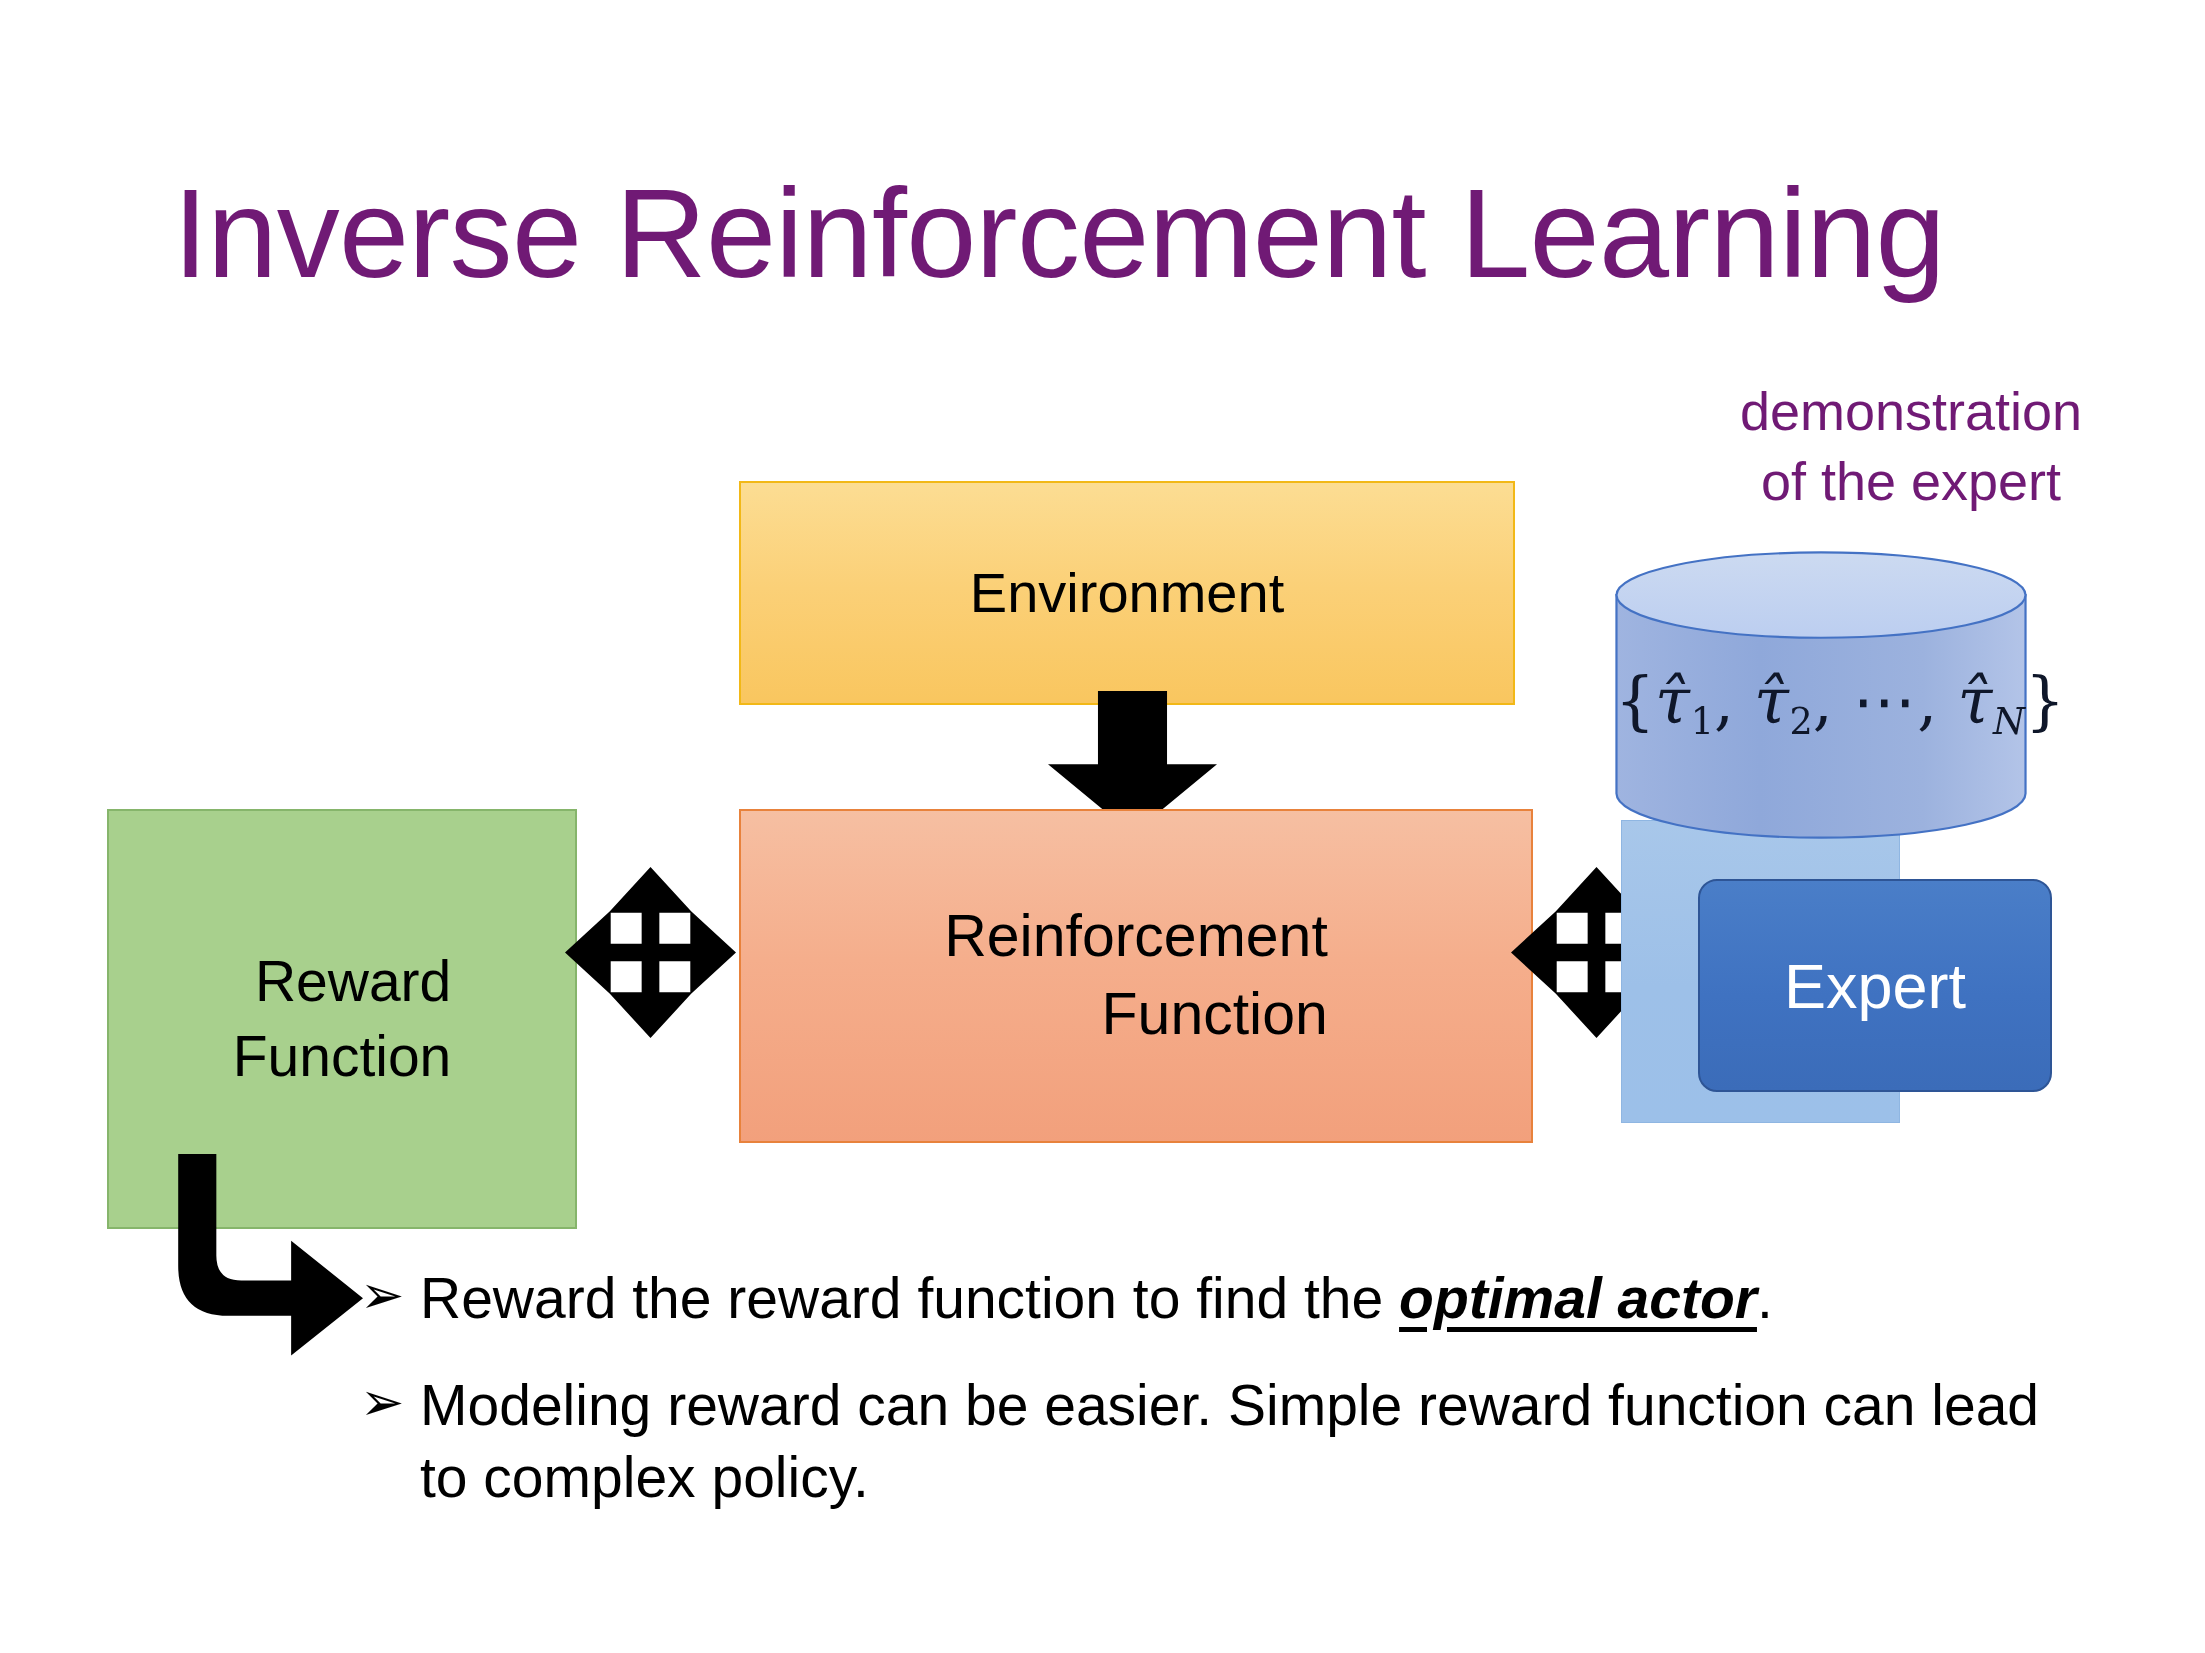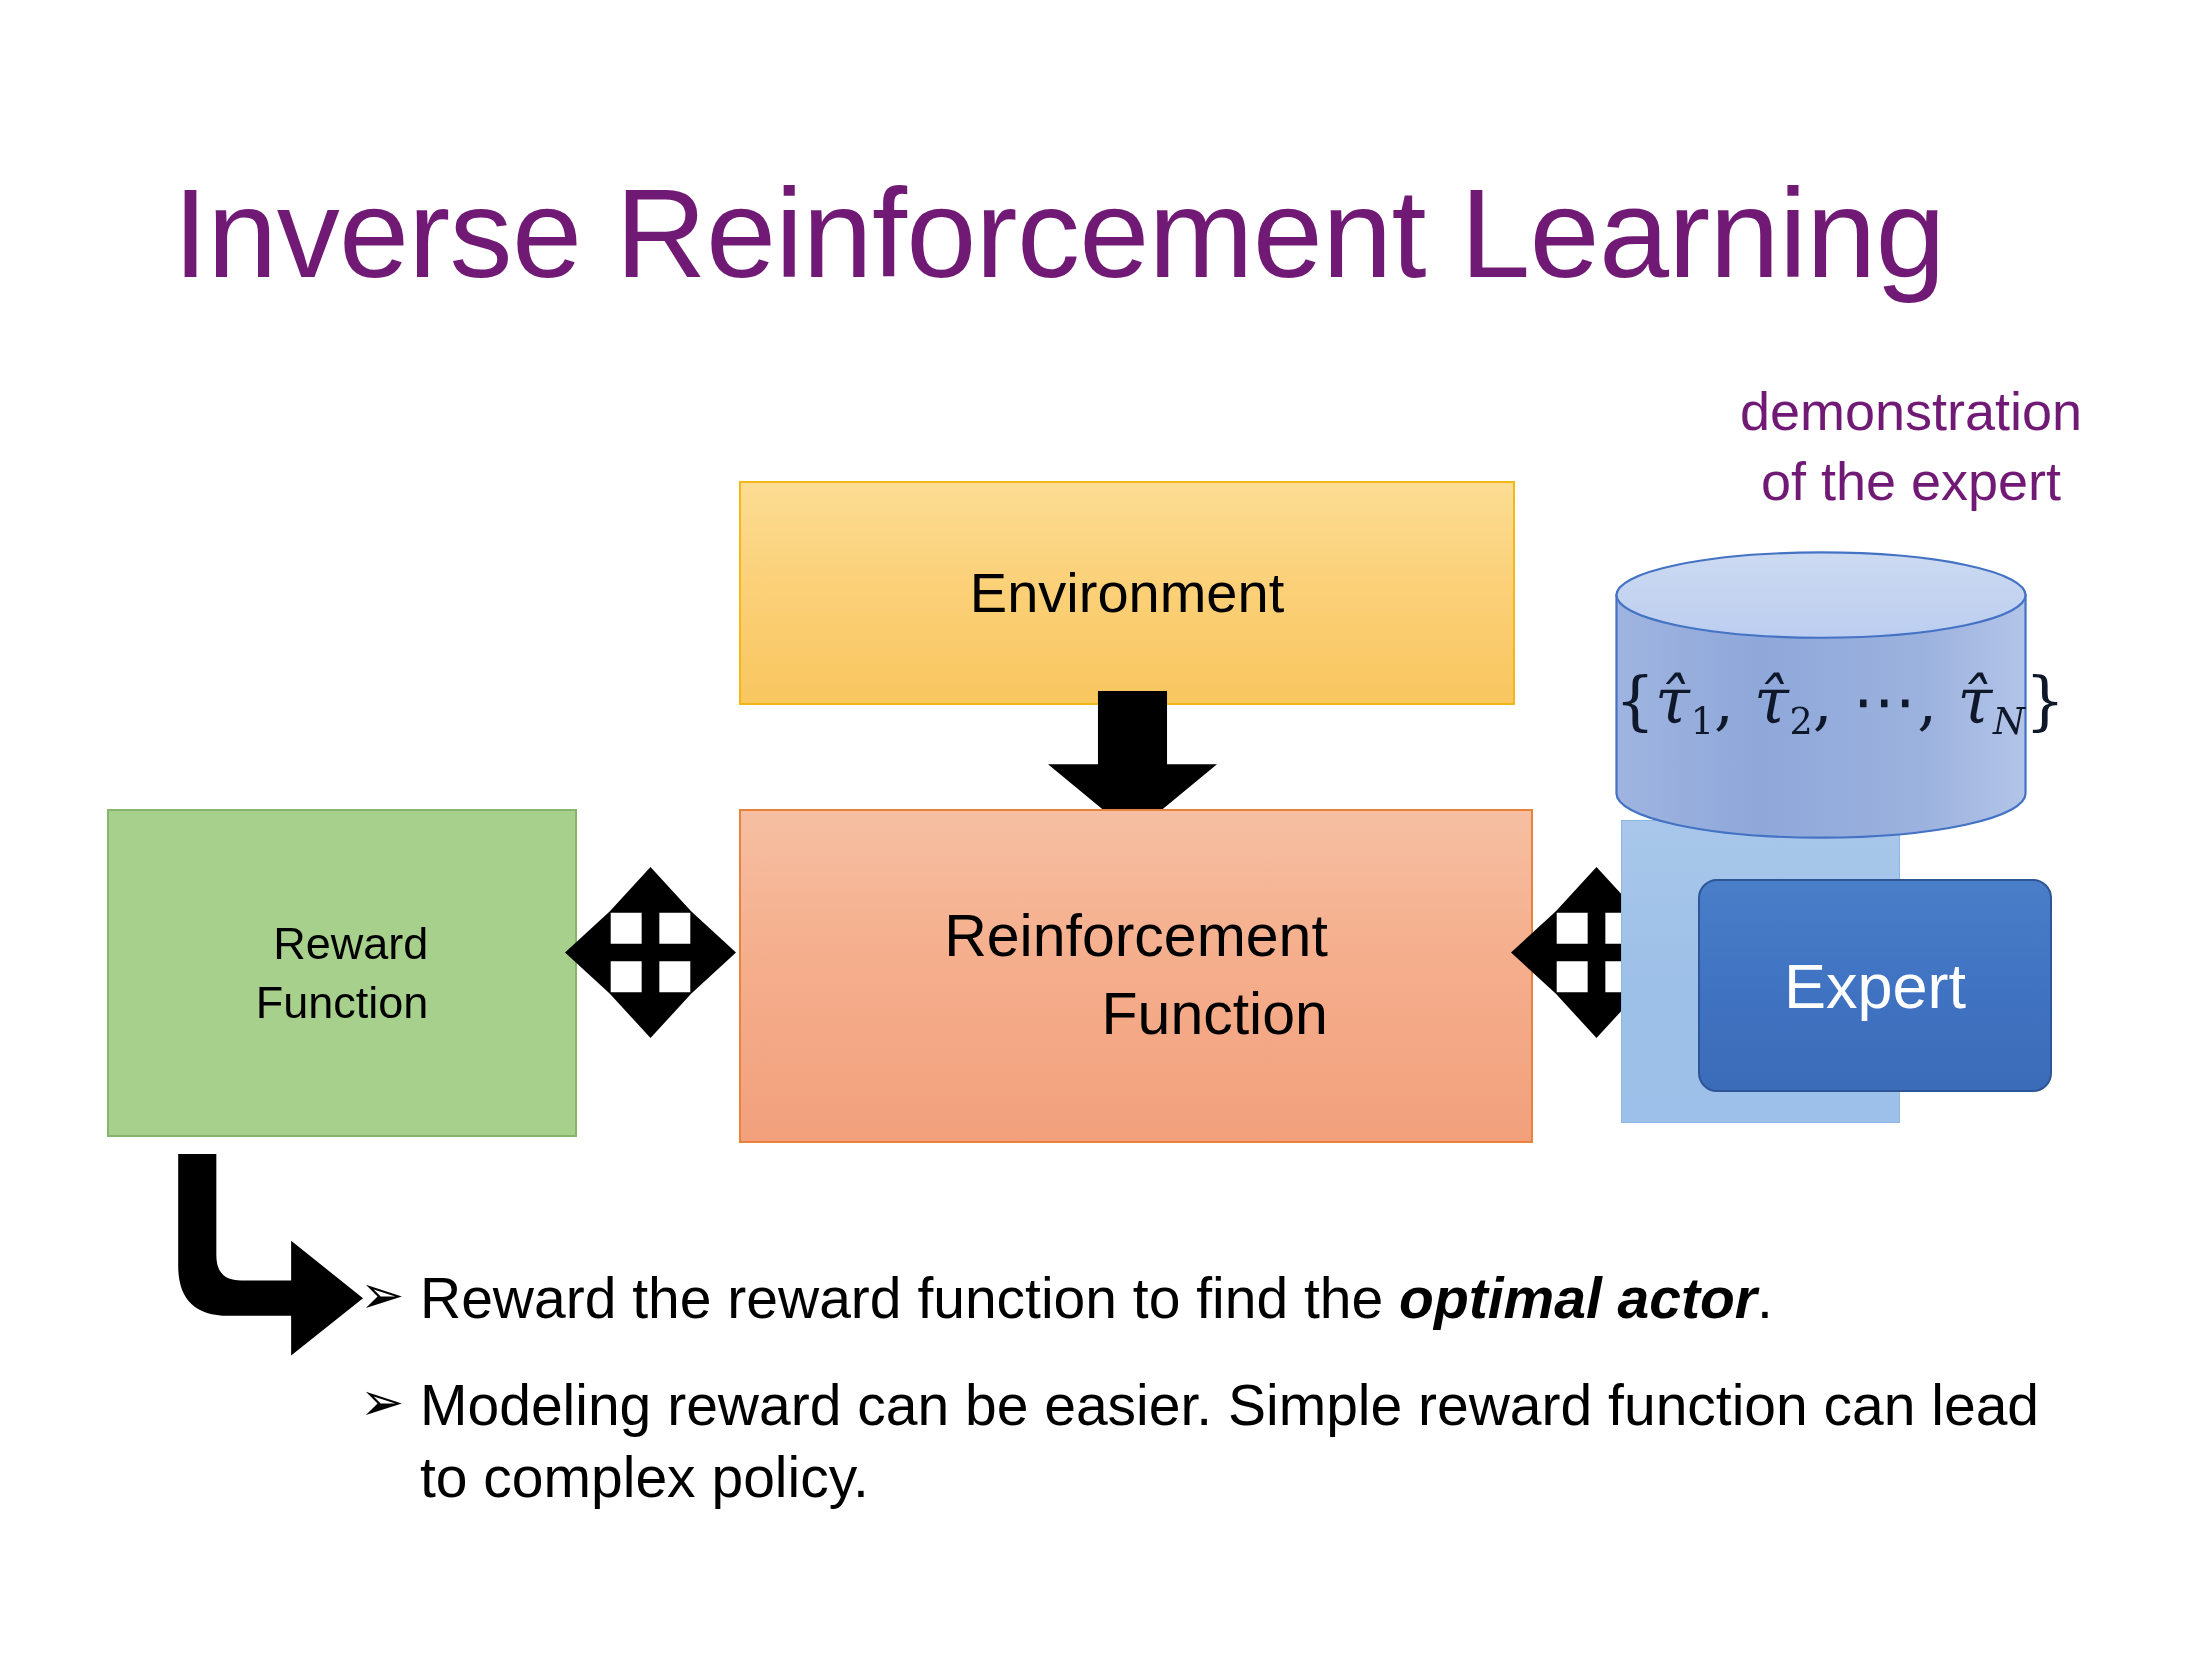--- a/index.html
+++ b/index.html
@@ -62,24 +62,24 @@
     height: 334px;
     background: linear-gradient(180deg, #f6bfa2 0%, #f5ae8c 45%, #f2a07c 100%);
     border: 2.2px solid #e8823c;
     font-size: 59px;
   }
 
   #reward-box {
     left: 107px;
     top: 809px;
     width: 470px;
-    height: 328px;
+    height: 420px;
     background: #a8d08d;
     border: 2.2px solid #86b56b;
-    font-size: 45px;
+    font-size: 57px;
   }
 
   .box-label { display: block; }
 
   
   #demo-label {
     position: absolute;
     left: 1639px;
     top: 376px;
     width: 544px;
@@ -186,20 +186,21 @@
     color: #000000;
   }
   .bullet-text {
     flex: 1 1 auto;
     font-size: 57px;
     line-height: 1.26;
   }
   .emph {
     font-weight: bold;
     font-style: italic;
+    text-decoration: underline;
     text-underline-offset: 8.8px;
   }
 </style>
 </head>
 <body>
 
 <div id="slide">
 
   <div id="slide-title">Inverse Reinforcement Learning</div>
 

